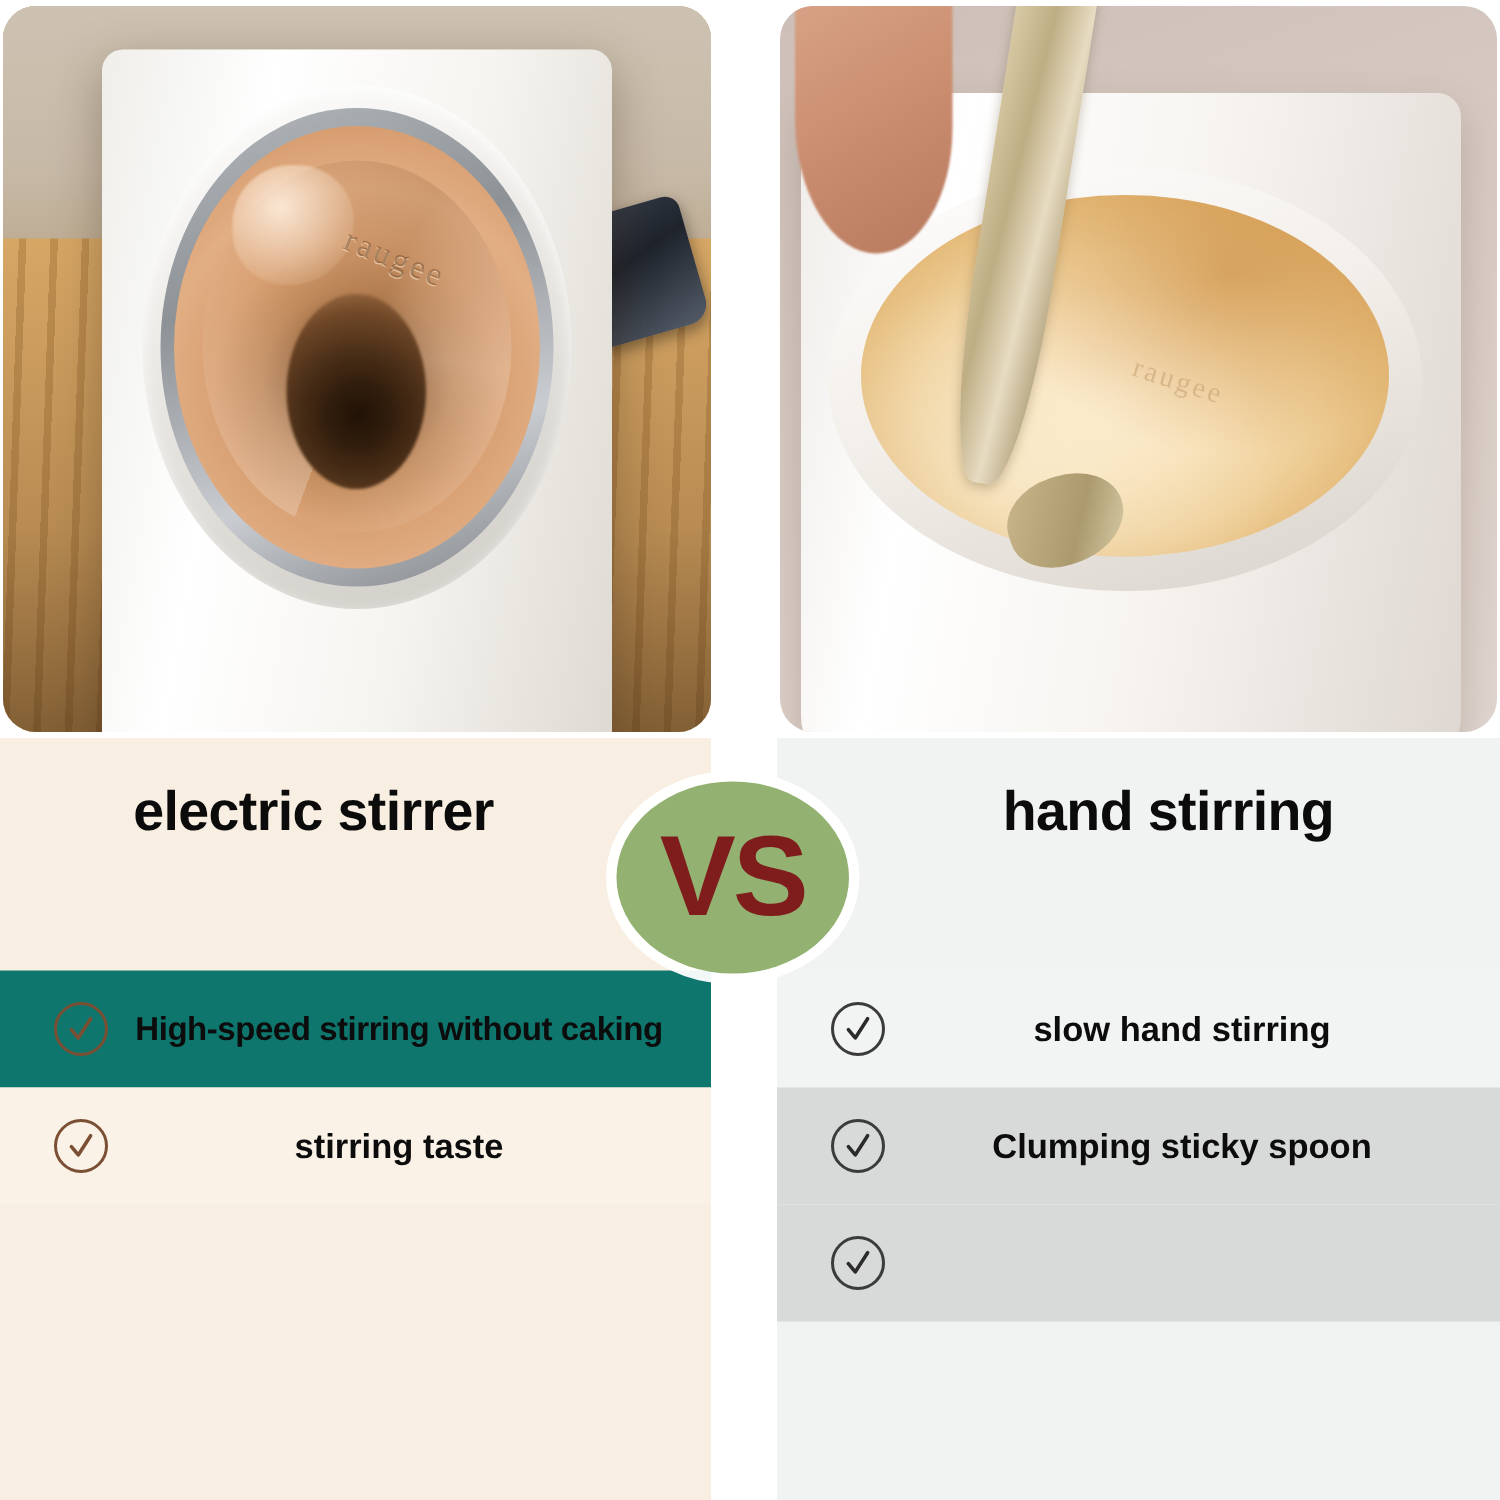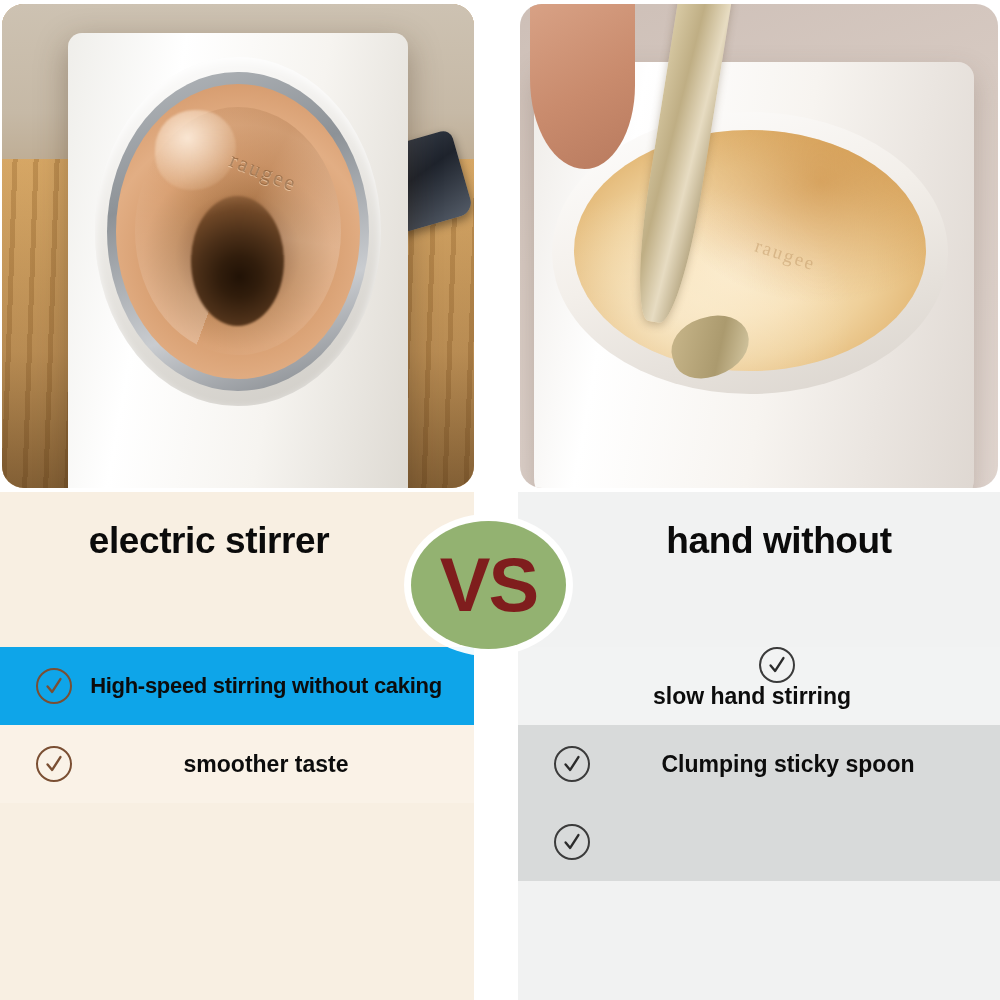--- a/index.html
+++ b/index.html
@@ -216,22 +216,22 @@
 
   .rows { position:absolute; left:0; right:0; top:155px; }
 
   .row {
     position:relative;
     height:78px;
     display:flex;
     align-items:center;
   }
   .panel-left  .row.even { background:#faf2e7; }
-  .panel-left  .row.odd  { background:#0ea5e9; }
-  .panel-right .row.even { background:#f2f3f3;flex-direction:column; }
+  .panel-left  .row.odd  { background:#0f766e; }
+  .panel-right .row.even { background:#f2f3f3; }
   .panel-right .row.odd  { background:#d8dada; }
 
   .check {
     flex:0 0 auto;
     margin-left:36px;
     width:36px; height:36px;
     border-radius:50%;
     display:flex; align-items:center; justify-content:center;
   }
   .panel-left  .check { border:2px solid #7a4f33; }
@@ -333,29 +333,29 @@
           </span>
           <span class="row-label wide">High-speed stirring without caking</span>
         </div>
 
         <div class="row even">
           <span class="check">
             <svg viewBox="0 0 24 24" fill="none">
                 <path d="M5 12.5 L10 18.5 L19 4.5" stroke-width="2.6" stroke-linecap="round" stroke-linejoin="round"></path>
               </svg>
           </span>
-          <span class="row-label">smoother taste</span>
+          <span class="row-label">stirring taste</span>
         </div>
 
 
       </div>
     </div>
 
     <div class="panel panel-right">
-      <div class="panel-title">hand without</div>
+      <div class="panel-title">hand stirring</div>
 
       <div class="rows">
 
         <div class="row even">
           <span class="check">
             <svg viewBox="0 0 24 24" fill="none">
                 <path d="M5 12.5 L10 18.5 L19 4.5" stroke-width="2.6" stroke-linecap="round" stroke-linejoin="round"></path>
               </svg>
           </span>
           <span class="row-label">slow hand stirring</span>

